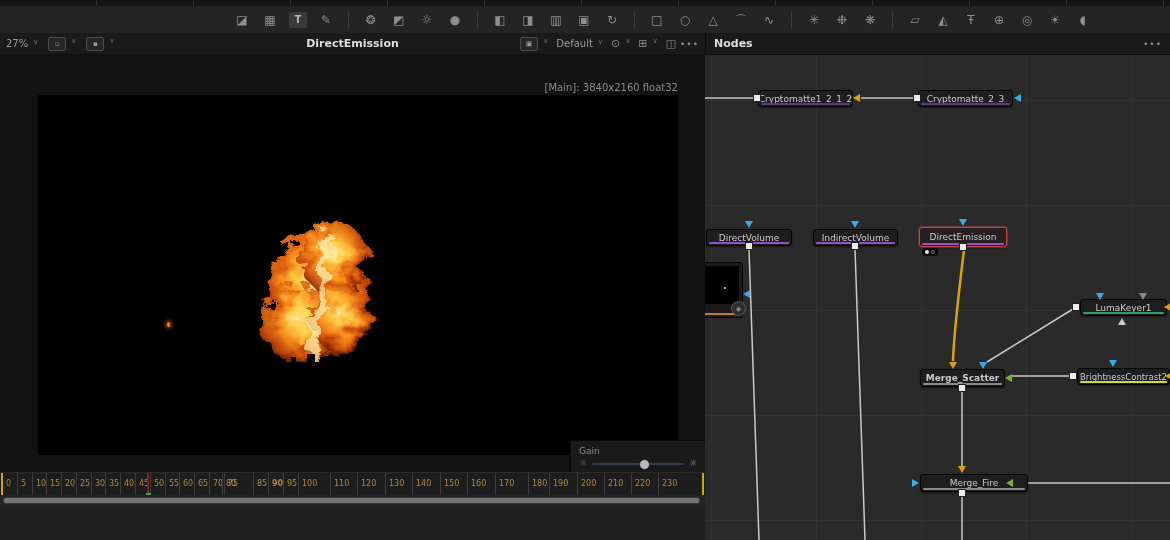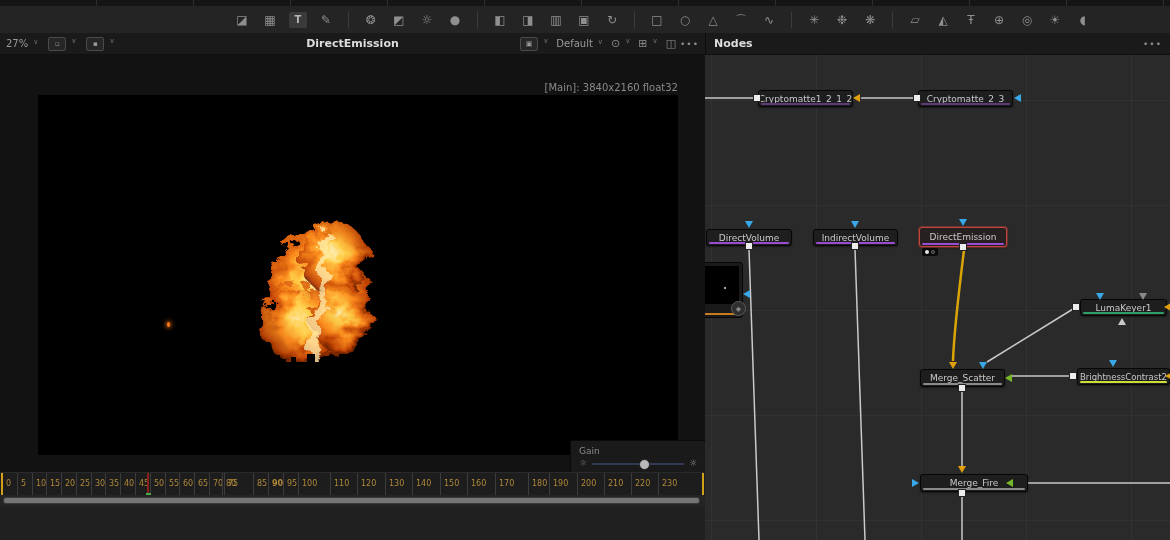--- a/index.html
+++ b/index.html
@@ -393,21 +393,21 @@
         <div class="ul" style="background: rgb(154, 75, 209);"></div>
         <div class="badge">
           <i class="on"></i>
           <i class="off"></i>
         </div>
       </div>
       <div class="node" style="left: 375px; top: 244px; width: 87px; height: 17px;">
         <span>LumaKeyer1</span>
         <div class="ul" style="background: rgb(47, 158, 104);"></div>
       </div>
-      <div class="node" style="left: 215px; top: 314px; width: 85px; height: 18px;">
+      <div class="node" style="left: 215px; top: 314px; width: 85px; height: 18px; font-weight: bold;">
         <span>Merge_Scatter</span>
         <div class="ul" style="background: rgb(138, 138, 138);"></div>
       </div>
       <div class="node small" style="left: 372px; top: 313px; width: 93px; height: 17px;">
         <span>BrightnessContrast2</span>
         <div class="ul" style="background: rgb(205, 220, 57);"></div>
       </div>
       <div class="node" style="left: 215px; top: 419px; width: 108px; height: 18px;">
         <span>Merge_Fire</span>
         <div class="ul" style="background: rgb(138, 138, 138);"></div>

